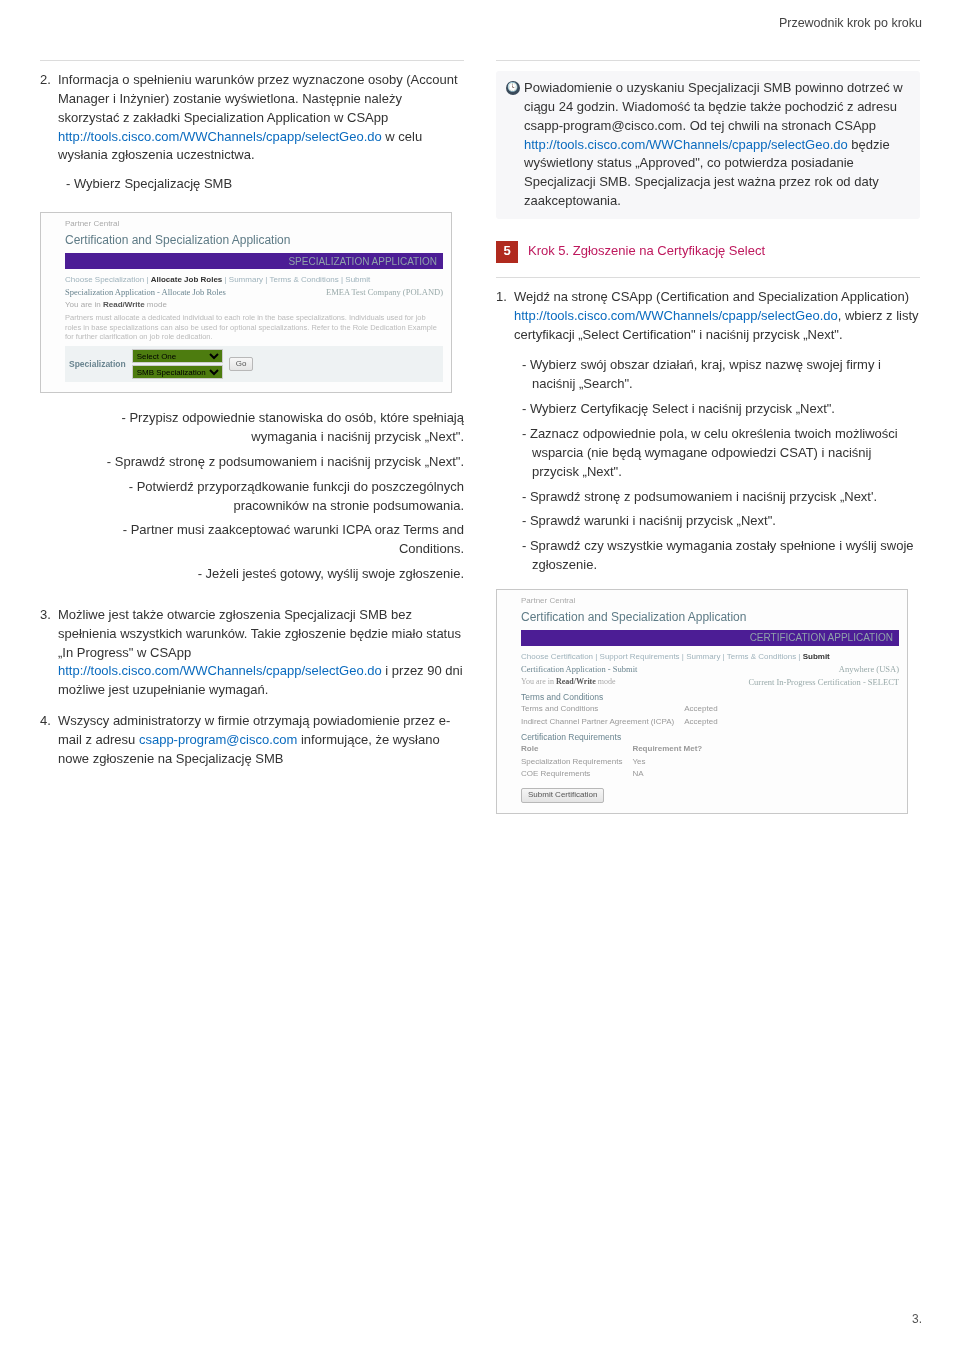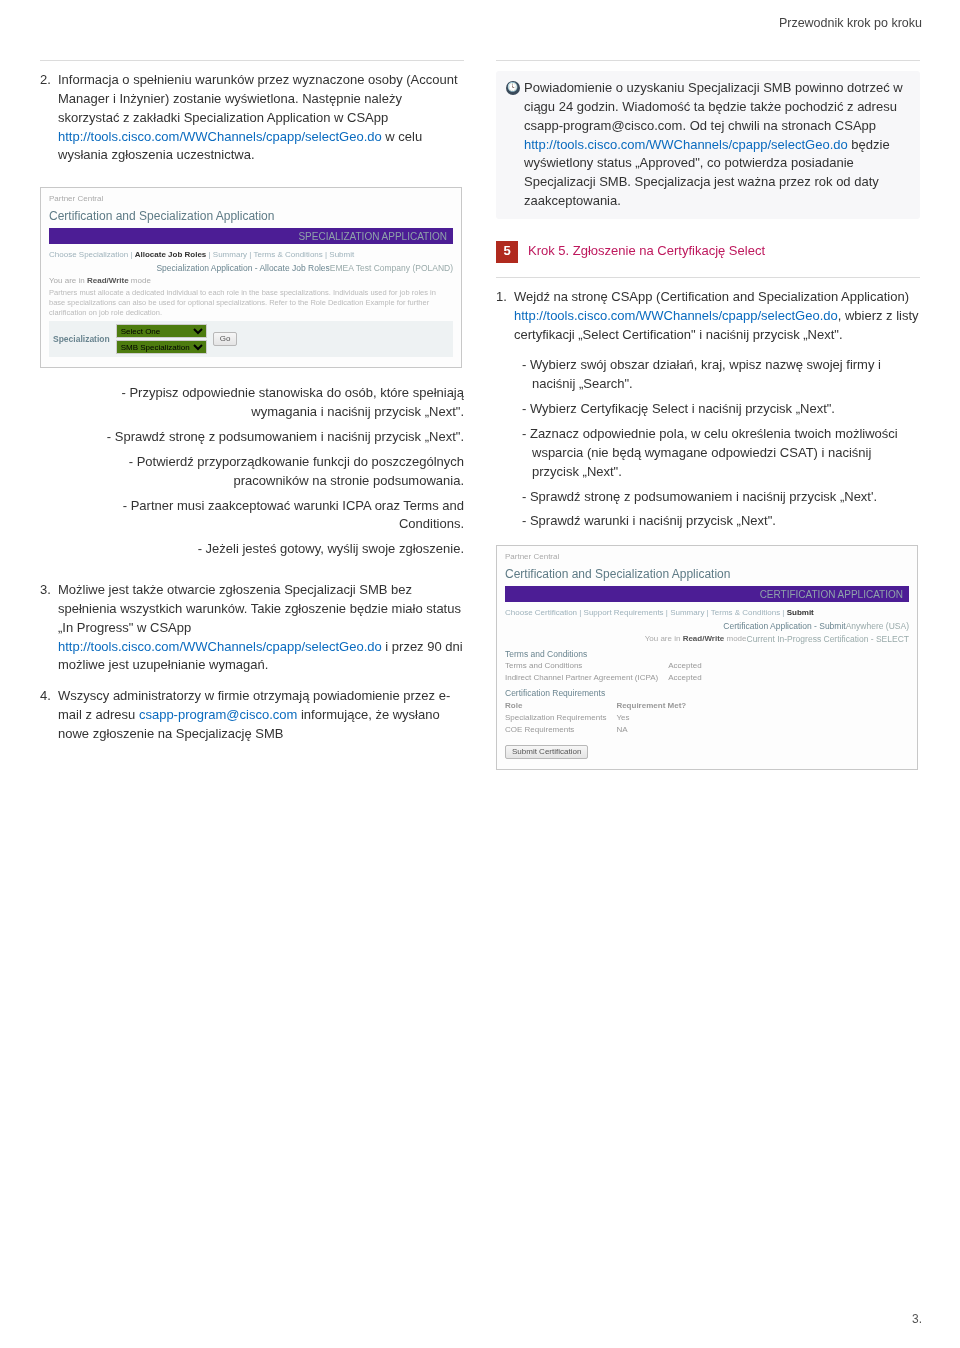--- a/index.html
+++ b/index.html
@@ -47,26 +47,26 @@
   }
   .clock-note .txt { flex: 1; }
   .step-hdr { display: flex; align-items: center; gap: 10px; margin: 22px 0 14px 0; }
   .step-hdr .box {
     width: 22px; height: 22px; background: #b02a1e; color: #fff;
     display: inline-flex; align-items: center; justify-content: center;
     font-size: 13px; font-weight: bold;
   }
   .step-hdr .lbl { color: #be185d; font-size: 13px; }
   .shot {
-    border: 1px solid #c8c8c8; background: #fdfdfd; padding: 6px 8px 10px 8px;
-    margin: 6px 2px 16px 0; font-size: 9px; color: #888; line-height: 1.3;
+    border: 1px solid #c8c8c8; background: #fdfdfd; padding: 6px 8px 10px 24px;
+    margin: 6px 12px 16px 0; font-size: 9px; color: #888; line-height: 1.3;
   }
   .shot .title { color: #5e7b86; font-size: 12px; margin: 4px 0 2px 0; }
   .shot .small { font-size: 8px; color: #aaa; }
-  .shot .row { display: flex; justify-content: flex-end; margin: 2px 0; font-size: 8.5px; color: #9aa; }
+  .shot .row { display: flex; justify-content: space-between; margin: 2px 0; font-size: 8.5px; color: #9aa; font-family: Liberation Serif, serif; }
   .shot .blurb { color: #bbb; font-size: 7.5px; margin: 2px 0 4px 0; }
   .shot .bc { color: #9fb3bc; font-size: 8px; margin-top: 6px; }
   .shot .bc b { color: #333; font-weight: bold; }
   .shot .bar { height: 16px; background: #4c1d95; margin: 4px 0; display: flex; align-items: center; padding: 0 6px; font-size: 10px; color: #8fa2aa; justify-content: flex-end; }
   .shot select {
     font-size: 8px; border: 1px solid #ccc; background: #4d7c0f; height: 14px;
   }
   .shot .btn {
     display: inline-block; font-size: 8px; border: 1px solid #b8b8b8;
     background: linear-gradient(#f6f6f6,#e4e4e4); padding: 1px 6px; border-radius: 2px; color: #555;
@@ -85,20 +85,21 @@
 <div class="cols">
 
   <div class="col">
     <hr class="rule">
 
     <div class="num-item">
       <div class="n">2.</div>
       <div class="t">
         <span>Informacja o spełnieniu warunków przez wyznaczone osoby (Account Manager i Inżynier) zostanie wyświetlona. Następnie należy skorzystać z zakładki Specialization Application w CSApp </span><a class="link">http://tools.cisco.com/WWChannels/cpapp/selectGeo.do</a><span> w celu wysłania zgłoszenia uczestnictwa.</span>
         <div style="height:10px"></div>
+        <div class="sub-item">Wybierz Specjalizację SMB</div>
       </div>
     </div>
 
     <div class="shot">
       <div class="small">Partner Central</div>
       <div class="title">Certification and Specialization Application</div>
       <div class="bar">
           <span>SPECIALIZATION APPLICATION</span>
         </div>
       <div class="bc">
@@ -171,20 +172,21 @@
         <span>Wejdź na stronę CSApp (Certification and Specialization Application) </span><a class="link">http://tools.cisco.com/WWChannels/cpapp/selectGeo.do</a><span>, wbierz z listy certyfikacji „Select Certification" i naciśnij przycisk „Next".</span>
       </div>
     </div>
 
     <div style="padding-left:18px;">
       <div class="sub-item">Wybierz swój obszar działań, kraj, wpisz nazwę swojej firmy i naciśnij „Search".</div>
       <div class="sub-item">Wybierz Certyfikację Select i naciśnij przycisk „Next".</div>
       <div class="sub-item">Zaznacz odpowiednie pola, w celu określenia twoich możliwości wsparcia (nie będą wymagane odpowiedzi CSAT) i naciśnij przycisk „Next".</div>
       <div class="sub-item">Sprawdź stronę z podsumowaniem i naciśnij przycisk „Next'.</div>
       <div class="sub-item">Sprawdź warunki i naciśnij przycisk „Next".</div>
+      <div class="sub-item">Sprawdź czy wszystkie wymagania zostały spełnione i wyślij swoje zgłoszenie.</div>
     </div>
 
     <div class="shot" style="margin-top:14px;">
       <div class="small">Partner Central</div>
       <div class="title">Certification and Specialization Application</div>
       <div class="bar">
           <span>CERTIFICATION APPLICATION</span>
         </div>
       <div class="bc">
         <span>Choose Certification</span> | <span>Support Requirements</span> | <span>Summary</span> | <span>Terms &amp; Conditions</span> | <b>Submit</b>

